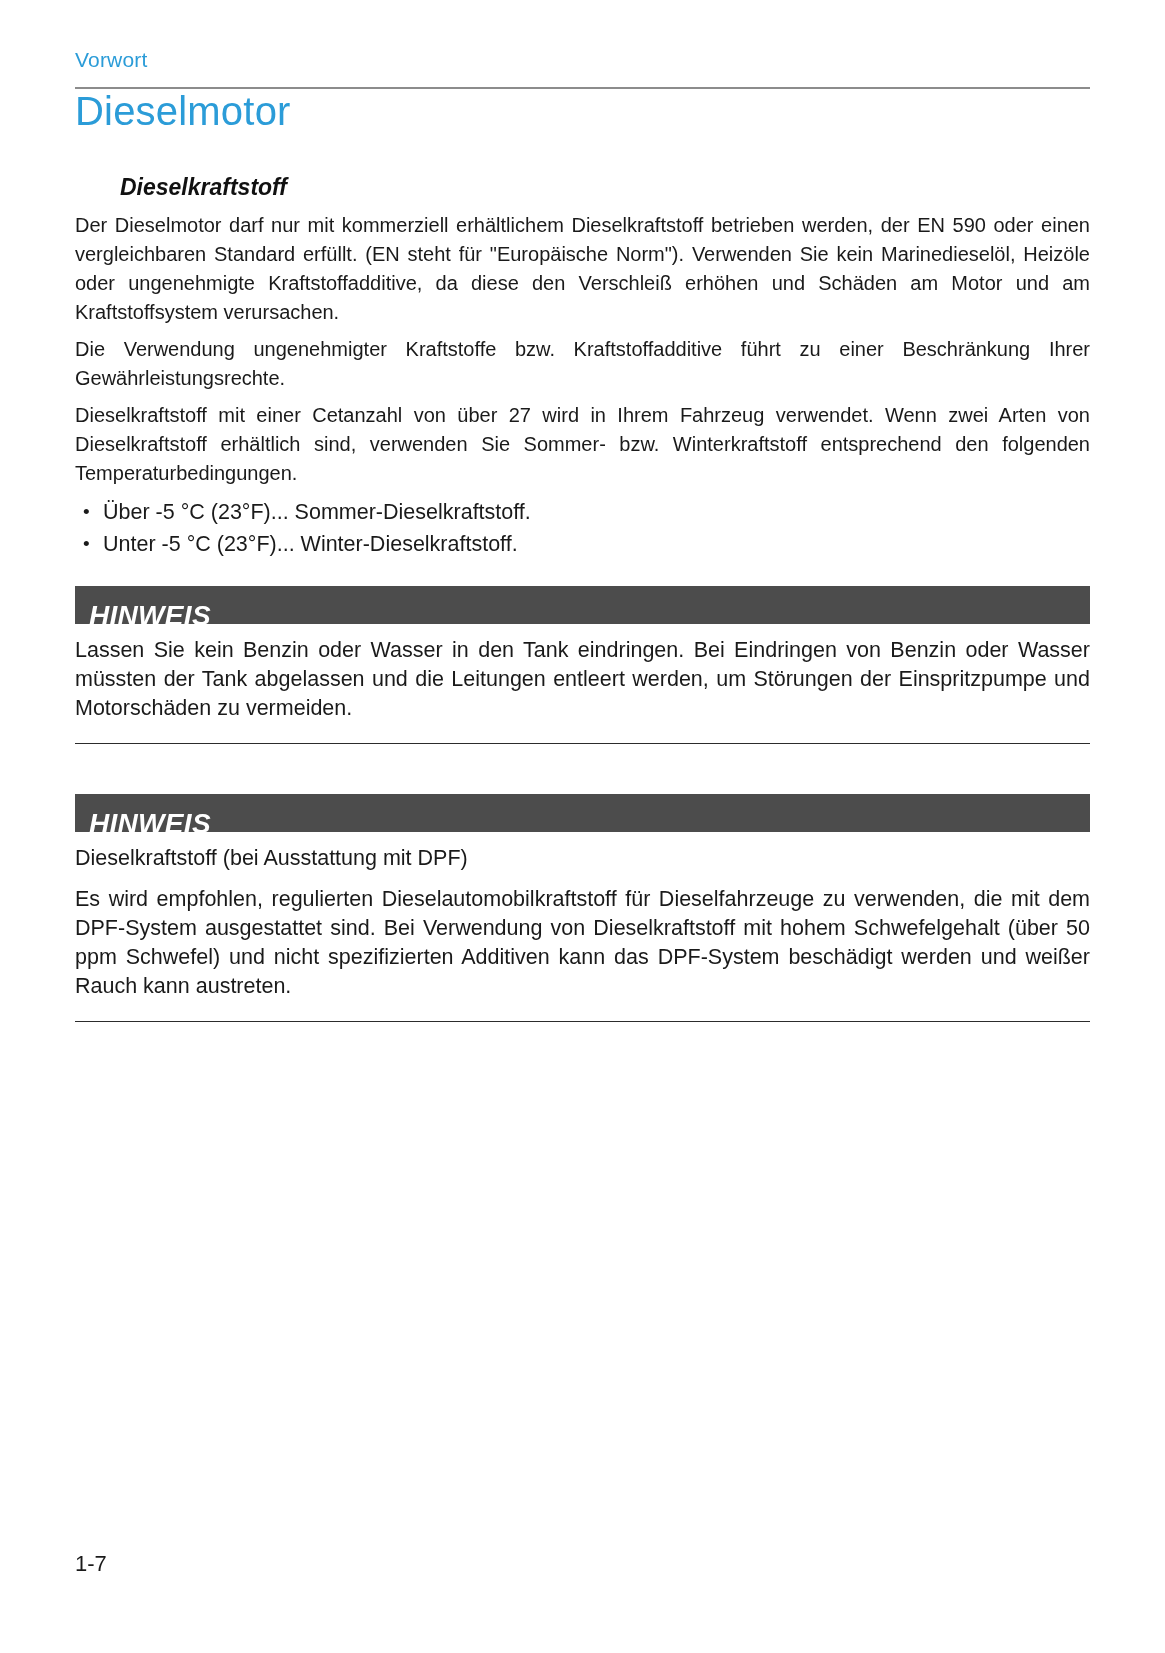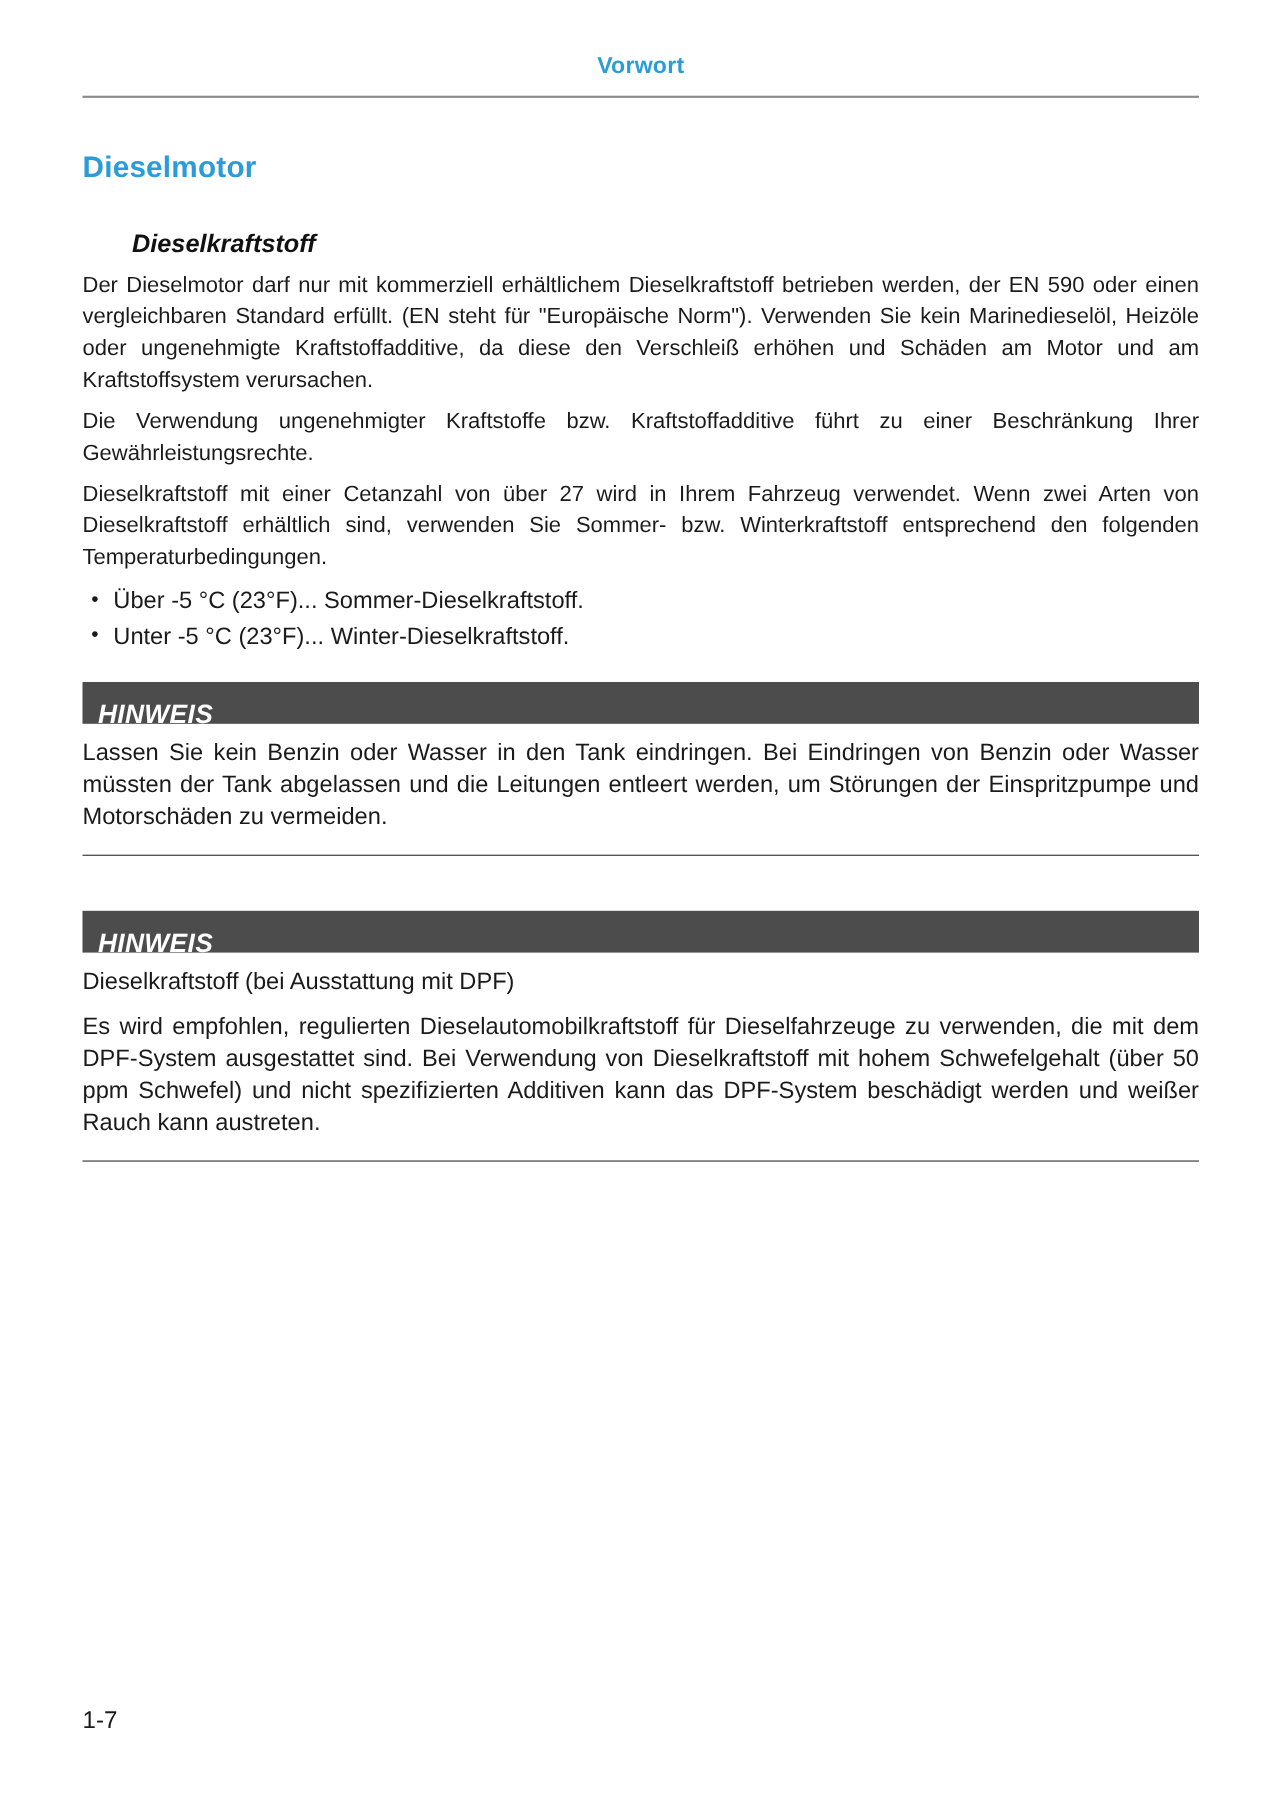--- a/index.html
+++ b/index.html
@@ -13,34 +13,32 @@
     overflow: hidden;
   }
   .page {
     position: absolute;
     inset: 0;
     padding: 48px 75px 0 75px;
   }
   .breadcrumb {
     color: #2b9cd8;
     font-size: 21px;
-    font-weight: 700;
+    font-weight: 400;
     letter-spacing: 0.2px;
-    text-align: center;
   }
   .header-rule {
     border: none;
     height: 2px;
     background: #8c8c8c;
     margin-top: 15px;
   }
   h1.page-title {
-    margin-top: 48px;
-    font-size: 27px;
-    font-weight: 700;
+    font-size: 40px;
+    font-weight: 400;
     color: #2b9cd8;
     letter-spacing: 0.2px;
   }
   h2.section-heading {
     margin-top: 40px;
     font-size: 23px;
     font-weight: 700;
     font-style: italic;
     color: #111111;
     margin-left: 45px;
@@ -73,21 +71,21 @@
   }
   .notice-bar {
     height: 38px;
     background: #4c4c4c;
     display: flex;
     align-items: center;
     padding-left: 14px;
   }
   .notice-bar .notice-label {
     color: #ffffff;
-    font-size: 24px;
+    font-size: 28px;
     font-weight: 700;
     font-style: italic;
     letter-spacing: 0.3px;
     margin-top: 21px;
   }
   .notice .notice-body p {
     font-size: 21.5px;
     line-height: 29px;
     text-align: justify;
     margin-top: 12px;

